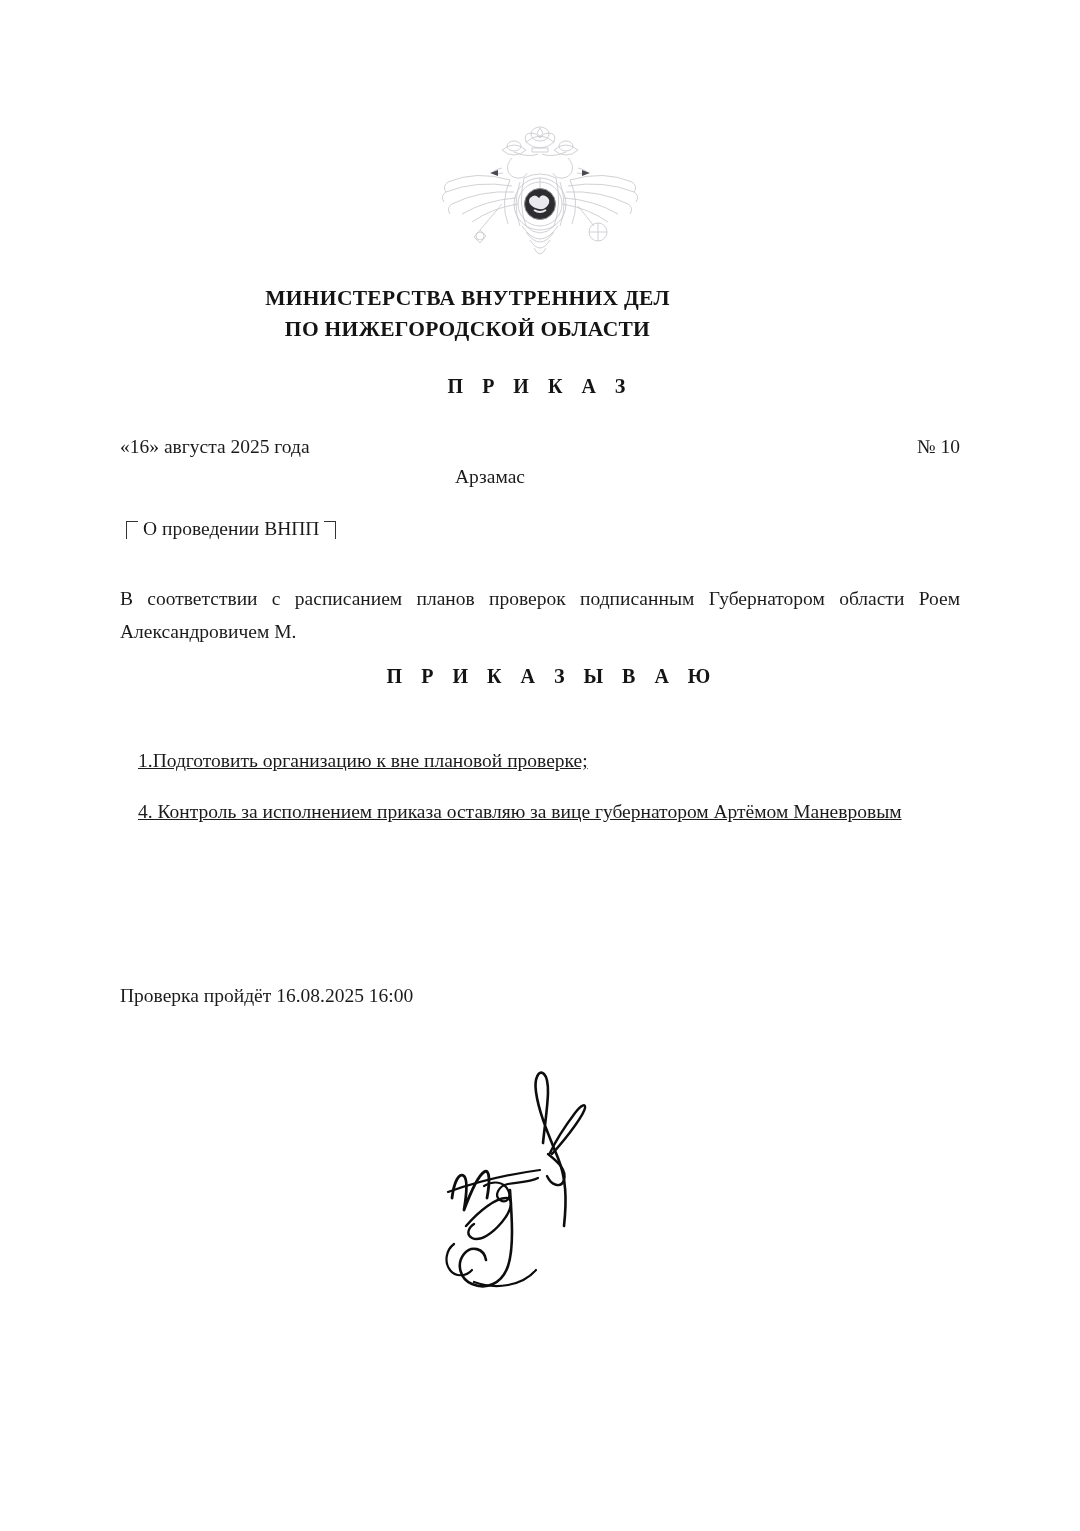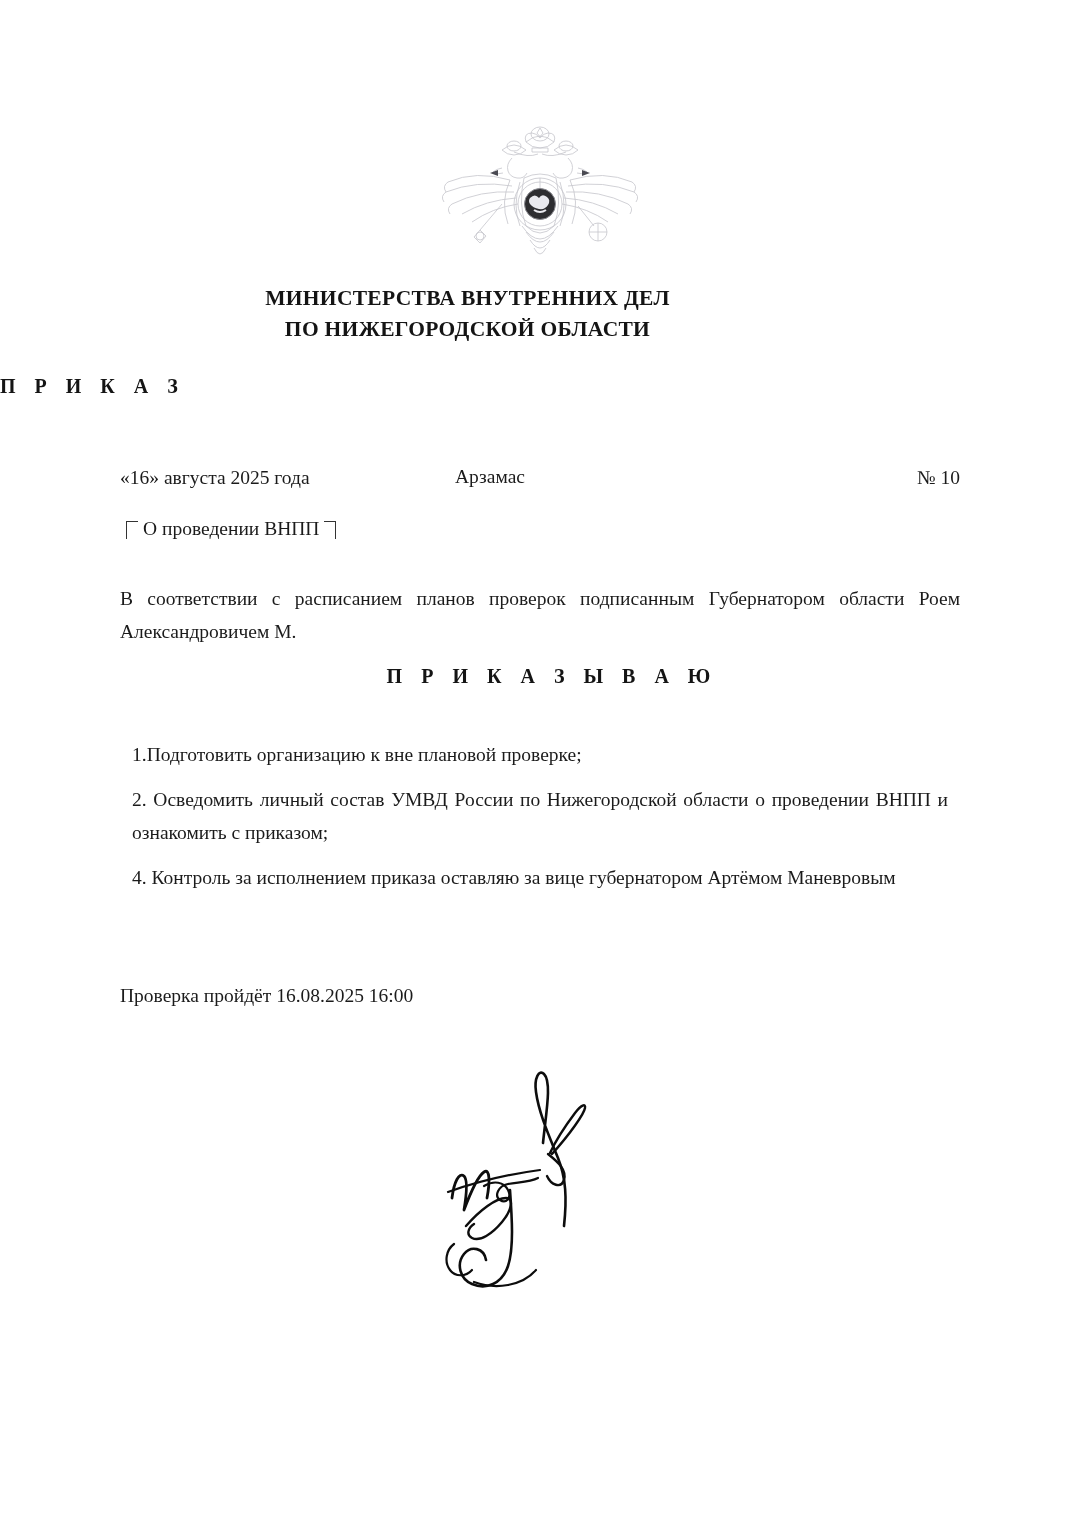--- a/index.html
+++ b/index.html
@@ -50,37 +50,37 @@
     letter-spacing: 0.3px;
     color: #141414;
   }
   .org-title .line { display: block; }
 
   .doc-kind {
     position: absolute;
     top: 375px;
     left: 0;
     width: 1080px;
+    text-align: center;
     font-weight: bold;
     font-size: 20px;
     letter-spacing: 7px;
     color: #141414;
   }
 
   
   .meta-row {
     position: absolute;
     top: 436px;
     left: 120px;
     width: 840px;
     display: flex;
     justify-content: space-between;
     align-items: baseline;
     font-size: 19.5px;
-    margin-top: 31px;
   }
   .meta-row .date { text-align: left; }
   .meta-row .number { text-align: right; }
 
   .city {
     position: absolute;
     top: 466px;
     left: 0;
     width: 980px;
     text-align: center;
@@ -143,21 +143,22 @@
     position: absolute;
     top: 726px;
     left: 120px;
     width: 840px;
     font-size: 19.5px;
     line-height: 33px;
   }
   .clause {
     text-align: justify;
     text-justify: inter-word;
-    margin: 12px;
+    margin: 18px;
+    text-decoration: underline;
   }
   .clause:last-child { text-align: justify; }
 
   .notice {
     position: absolute;
     top: 979px;
     left: 120px;
     width: 840px;
     font-size: 19.5px;
     line-height: 33px;
@@ -287,21 +288,20 @@
     <span class="subject-text">О проведении ВНПП</span>
     <span class="bracket right"></span>
   </div>
 
   <div class="intro">В соответствии с расписанием планов проверок подписанным Губернатором области Роем Александровичем М.</div>
 
   <div class="order-word">П Р И К А З Ы В А Ю</div>
 
   <div class="clauses">
     <p class="clause">1.Подготовить организацию к вне плановой проверке;</p>
-    <p class="clause">2. Осведомить личный состав УМВД России по Нижегородской области о проведении ВНПП и ознакомить с приказом;</p>
     <p class="clause">4. Контроль за исполнением приказа оставляю за вице губернатором Артёмом Маневровым</p>
   </div>
 
   <div class="notice">Проверка пройдёт 16.08.2025 16:00</div>
 
 
   <div class="sign-scribble">
     <svg viewBox="0 0 200 245" aria-hidden="true">
       <g fill="none" stroke="#0d0d0d" stroke-linecap="round" stroke-linejoin="round">
 

